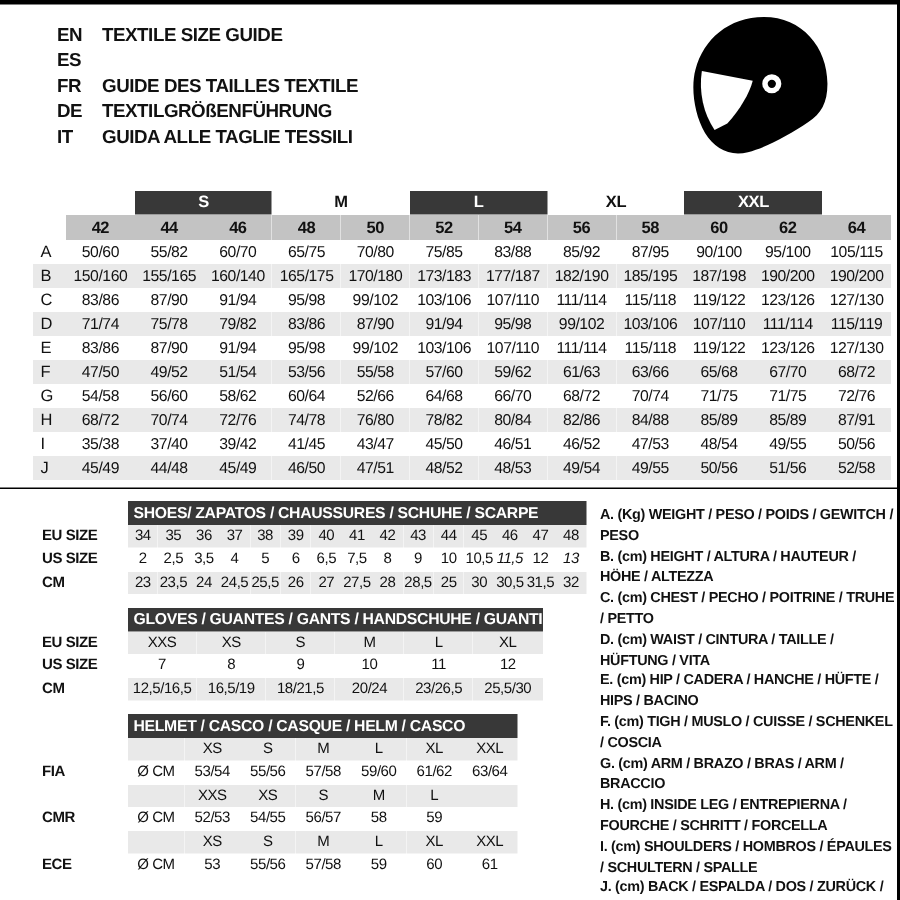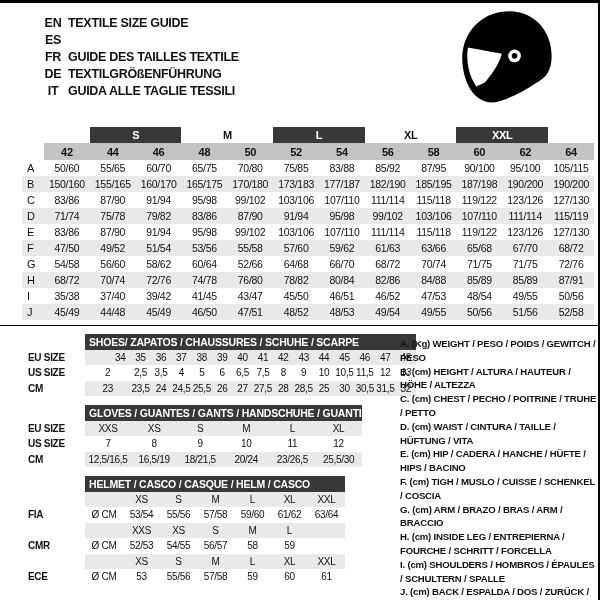--- a/index.html
+++ b/index.html
@@ -3,21 +3,21 @@
 <meta charset="utf-8">
 <style>
   html,body{margin:0;padding:0;background:#fff;}
   .page{
     width:600px;height:600px;position:relative;background:#fff;
     border-top:3px solid #000;border-right:2px solid #000;box-sizing:border-box;
     font-family:"Liberation Sans",sans-serif;color:#111;overflow:hidden;
   }
   
   #langs{position:absolute;left:38px;top:12px;}
-  .lang-row{display:flex;font-weight:bold;font-size:12.5px;line-height:17px;letter-spacing:-0.3px;text-align:center;}
+  .lang-row{display:flex;font-weight:bold;font-size:12.5px;line-height:17px;letter-spacing:-0.3px;}
   .lang-code{width:30px;flex:0 0 30px;}
   #helmet-logo{position:absolute;right:40px;top:4px;}
   
   table{border-collapse:collapse;table-layout:fixed;}
   td{padding:0;text-align:center;vertical-align:middle;white-space:nowrap;overflow:hidden;}
   
   #size-table{position:absolute;left:22px;top:124px;width:572px;}
   #size-table td{font-size:10.5px;height:16px;letter-spacing:-0.3px;}
   #size-table .grp{height:16px;font-weight:bold;font-size:11px;}
   #size-table .grp.dark{background:#383838;color:#fff;}
@@ -114,37 +114,37 @@
           <td class="size-cell">54</td>
           <td class="size-cell">56</td>
           <td class="size-cell">58</td>
           <td class="size-cell">60</td>
           <td class="size-cell">62</td>
           <td class="size-cell">64</td>
         </tr>
         <tr>
           <td class="letter">A</td>
           <td>50/60</td>
-          <td>55/65</td>
+          <td>55/82</td>
           <td>60/70</td>
           <td>65/75</td>
           <td>70/80</td>
           <td>75/85</td>
           <td>83/88</td>
           <td>85/92</td>
           <td>87/95</td>
           <td>90/100</td>
           <td>95/100</td>
           <td>105/115</td>
         </tr>
         <tr class="stripe">
           <td class="letter">B</td>
           <td>150/160</td>
           <td>155/165</td>
-          <td>160/170</td>
+          <td>160/140</td>
           <td>165/175</td>
           <td>170/180</td>
           <td>173/183</td>
           <td>177/187</td>
           <td>182/190</td>
           <td>185/195</td>
           <td>187/198</td>
           <td>190/200</td>
           <td>190/200</td>
         </tr>
@@ -275,21 +275,21 @@
 
   <div id="bottom">
     <table id="shoes-table" class="btable">
         <tbody>
           <tr>
             <td class="lbl"></td>
             <td class="titlebar" colspan="15">SHOES/ ZAPATOS / CHAUSSURES / SCHUHE / SCARPE</td>
           </tr>
           <tr>
             <td class="lbl">EU SIZE</td>
-            <td class="shaded" style="width: 20.4px; padding-left: 25px;">34</td>
+            <td class="shaded" style="width: 20.4px;">34</td>
             <td class="shaded" style="width: 20.4px;">35</td>
             <td class="shaded" style="width: 20.4px;">36</td>
             <td class="shaded" style="width: 20.4px;">37</td>
             <td class="shaded" style="width: 20.4px;">38</td>
             <td class="shaded" style="width: 20.4px;">39</td>
             <td class="shaded" style="width: 20.4px;">40</td>
             <td class="shaded" style="width: 20.4px;">41</td>
             <td class="shaded" style="width: 20.4px;">42</td>
             <td class="shaded" style="width: 20.4px;">43</td>
             <td class="shaded" style="width: 20.4px;">44</td>
@@ -305,21 +305,21 @@
             <td style="width: 20.4px; margin-left: 16px;">3,5</td>
             <td style="width: 20.4px;">4</td>
             <td style="width: 20.4px;">5</td>
             <td style="width: 20.4px;">6</td>
             <td style="width: 20.4px;">6,5</td>
             <td style="width: 20.4px;">7,5</td>
             <td style="width: 20.4px;">8</td>
             <td style="width: 20.4px;">9</td>
             <td style="width: 20.4px;">10</td>
             <td style="width: 20.4px;">10,5</td>
-            <td style="width: 20.4px;">11,5</td>
+            <td style="width: 20.4px; font-style: italic;">11,5</td>
             <td style="width: 20.4px;">12</td>
             <td style="width: 20.4px; font-style: italic;">13</td>
           </tr>
           <tr>
             <td class="lbl">CM</td>
             <td class="shaded" style="width: 20.4px;">23</td>
             <td class="shaded" style="width: 20.4px;">23,5</td>
             <td class="shaded" style="width: 20.4px;">24</td>
             <td class="shaded" style="width: 20.4px;">24,5</td>
             <td class="shaded" style="width: 20.4px;">25,5</td>

